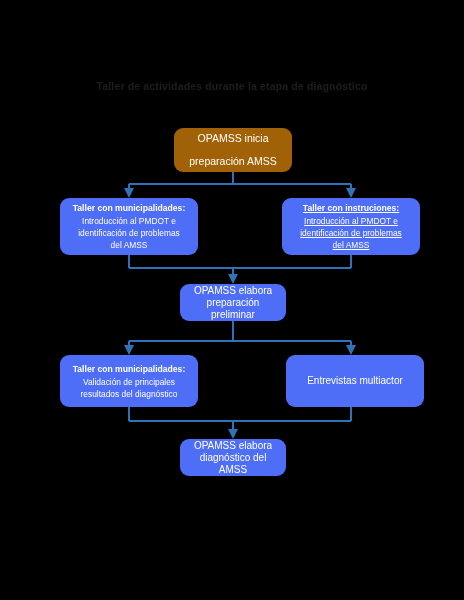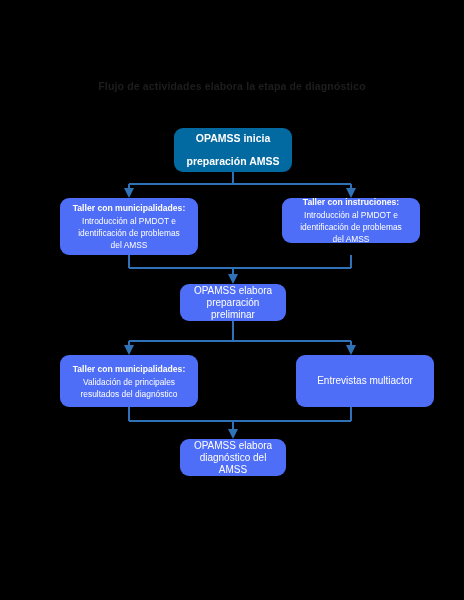--- a/index.html
+++ b/index.html
@@ -46,23 +46,23 @@
     border-radius: 9px;
     display: flex;
     flex-direction: column;
     align-items: center;
     justify-content: center;
     text-align: center;
     color: #ffffff;
     padding: 5px 7px;
   }
   .node-primary {
-    background: #0369a1;
+    background: #a16207;
     font-size: 10.5px;
-    font-weight: bold;
+    font-weight: normal;
     line-height: 15px;
     gap: 8px;
   }
   .node-secondary {
     background: #4f6ef7;
     border-radius: 9px;
   }
   .node-title {
     font-size: 8.6px;
     font-weight: bold;
@@ -78,32 +78,32 @@
   .node-plain {
     font-size: 10px;
     font-weight: normal;
     line-height: 12px;
   }
   .node-line { display: block; }
 
   
   #node-start      { left: 174px; top: 128px; width: 118px; height: 44px; }
   #node-wk-muni-1  { left: 60px;  top: 198px; width: 138px; height: 57px; }
-  #node-wk-inst    { left: 282px; top: 198px; width: 138px; height: 45px; }
+  #node-wk-inst    { left: 282px; top: 198px; width: 138px; height: 57px; text-decoration: underline; }
   #node-prelim     { left: 180px; top: 284px; width: 106px; height: 37px; }
   #node-wk-muni-2  { left: 60px;  top: 355px; width: 138px; height: 52px; }
-  #node-interviews { left: 296px; top: 355px; width: 138px; height: 52px; }
+  #node-interviews { left: 286px; top: 355px; width: 138px; height: 52px; }
   #node-final      { left: 180px; top: 439px; width: 106px; height: 37px; }
 </style>
 </head>
 <body>
 
 <div id="canvas">
 
-  <div id="title">Flujo de actividades elabora la etapa de diagnóstico</div>
+  <div id="title">Taller de actividades durante la etapa de diagnóstico</div>
 
   <svg class="svg-layer" viewBox="0 0 464 600" width="464" height="600">
     <defs>
       <marker id="arrow" viewBox="0 0 10 10" refX="8" refY="5" markerWidth="5" markerHeight="5" orient="auto-start-reverse">
         <path d="M 0 0 L 10 5 L 0 10 z" fill="#2f72b8"></path>
       </marker>
     </defs>
     <g fill="none" stroke="#2f72b8" stroke-width="2">
 
       <path d="M 233 172 L 233 184"></path>

